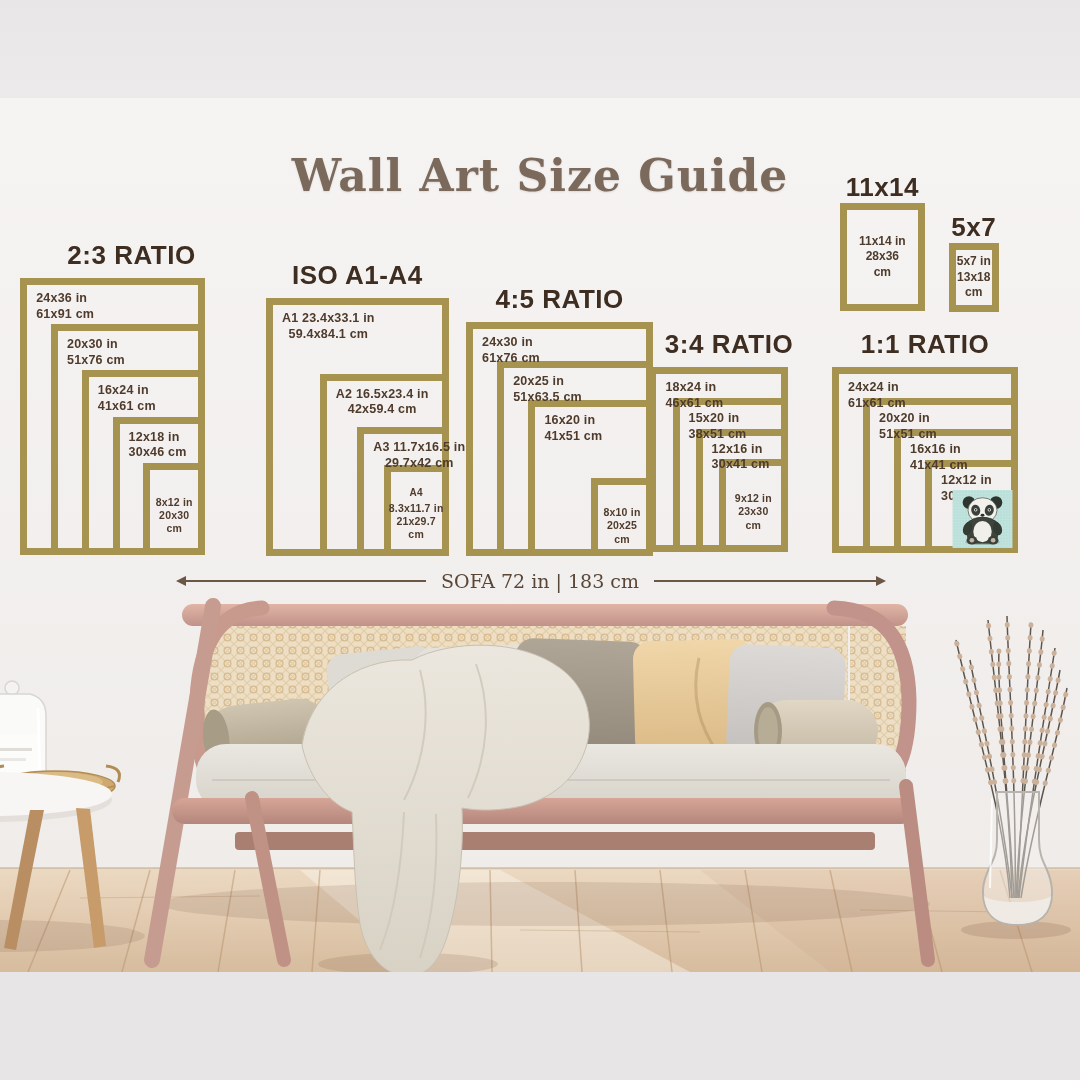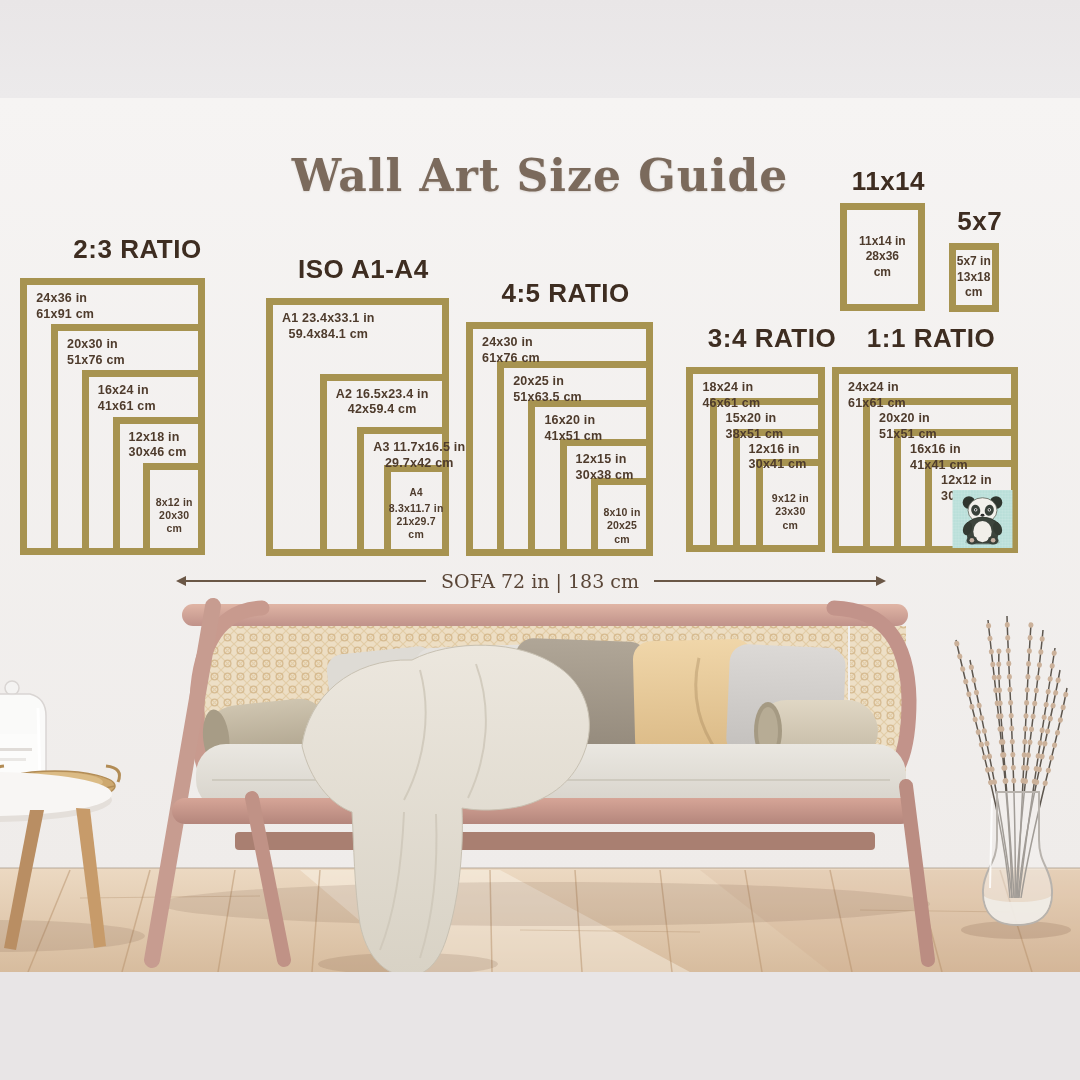--- a/index.html
+++ b/index.html
@@ -6,21 +6,21 @@
   .canvas{position:relative;width:1080px;height:1080px;background:#fde047;overflow:hidden;
           font-family:"Liberation Sans",sans-serif;}
   .band{position:absolute;left:0;width:100%;z-index:4;}
   .band.top{top:0;height:98px;background:linear-gradient(#e9e6e7,#eceaeb);}
   .band.bottom{bottom:0;height:108px;background:#e8e5e6;}
   .photo{position:absolute;top:98px;left:0;width:1080px;height:874px;z-index:1;}
   .title{position:absolute;top:150px;left:0;width:1080px;text-align:center;margin:0;
          font:bold 44px "DejaVu Serif",serif;color:#7b6a5c;letter-spacing:1px;z-index:3;
          text-shadow:0 1px 2px rgba(90,70,55,.15);}
   .size-group{position:absolute;z-index:3;}
-  .gh{position:absolute;bottom:calc(100% + 7px);left:50%;transform:translateX(-50%);margin:6px;
+  .gh{position:absolute;bottom:calc(100% + 7px);left:50%;transform:translateX(-50%);margin:0;
       font:bold 26px "Liberation Sans",sans-serif;color:#3e2d21;letter-spacing:.5px;white-space:nowrap;}
   .size-rect{position:absolute;right:0;bottom:0;box-sizing:border-box;border:7px solid #a79350;}
   .size-label{position:absolute;left:9px;top:6px;font:bold 12.5px/1.26 "Liberation Sans",sans-serif;
               color:#4e3b2c;letter-spacing:.2px;z-index:2;}
   .size-label.clines{text-align:center;width:max-content;max-width:calc(100% + 30px);}
   .size-label.center{left:-10px;right:-10px;width:auto;top:33%;text-align:center;font-size:10.5px;}
   .size-label.center.has-name{top:20%;}
   .size-label.center .cm{max-width:44px;margin:0 auto;}
   .size-label .nm{font-size:10px;margin-bottom:2px;}
   .single-frame{position:absolute;z-index:3;box-sizing:border-box;border:7px solid #a79350;}
@@ -335,34 +335,28 @@
           <div class="in">20x25 in</div>
           <div class="cm">51x63.5 cm</div>
         </div>
       </div>
       <div class="size-rect" style="width: 124.8px; height: 156px;">
         <div class="size-label">
           <div class="in">16x20 in</div>
           <div class="cm">41x51 cm</div>
         </div>
       </div>
-      <div class="size-rect" style="width: 93.6px; height: 117px;">
-        <div class="size-label">
-          <div class="in">12x15 in</div>
-          <div class="cm">30x38 cm</div>
-        </div>
-      </div>
       <div class="size-rect" style="width: 62.4px; height: 78px;">
         <div class="size-label center">
           <div class="in">8x10 in</div>
           <div class="cm">20x25 cm</div>
         </div>
       </div>
     </div>
-  <div class="size-group" style="left: 707px; top: 367px; width: 118px; height: 184.8px;">
+  <div class="size-group" style="left: 670px; top: 367px; width: 118px; height: 184.8px;">
     <h2 class="gh">3:4 RATIO</h2>
   <div class="size-rect" style="width: 138.6px; height: 184.8px;">
         <div class="size-label">
           <div class="in">18x24 in</div>
           <div class="cm">46x61 cm</div>
         </div>
       </div>
       <div class="size-rect" style="width: 115.5px; height: 154px; margin-top: 32px;">
         <div class="size-label">
           <div class="in">15x20 in</div>

